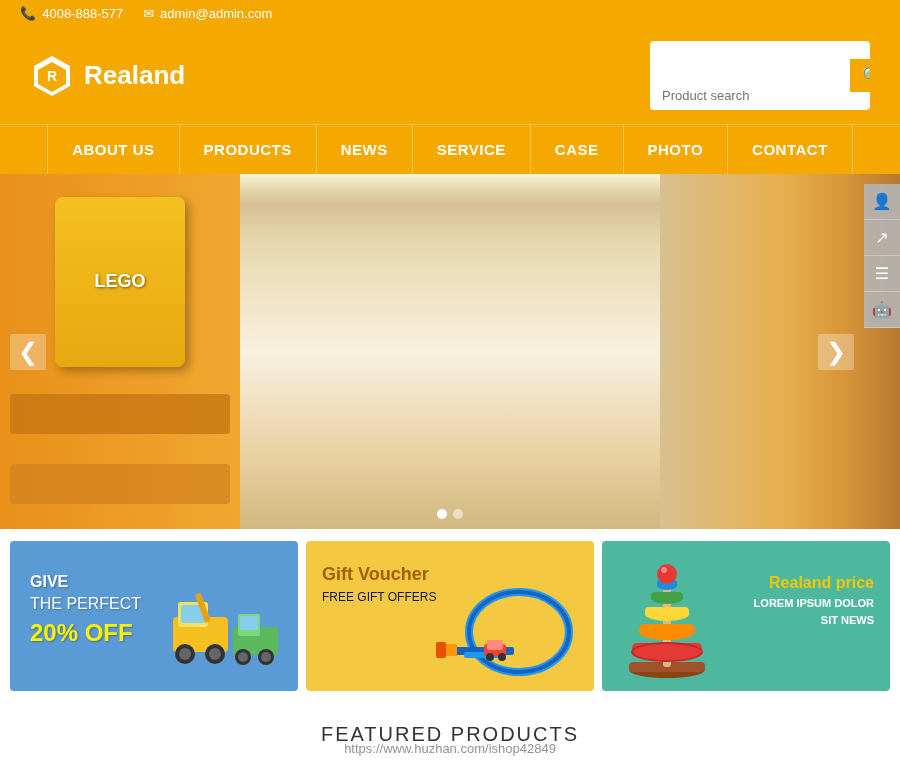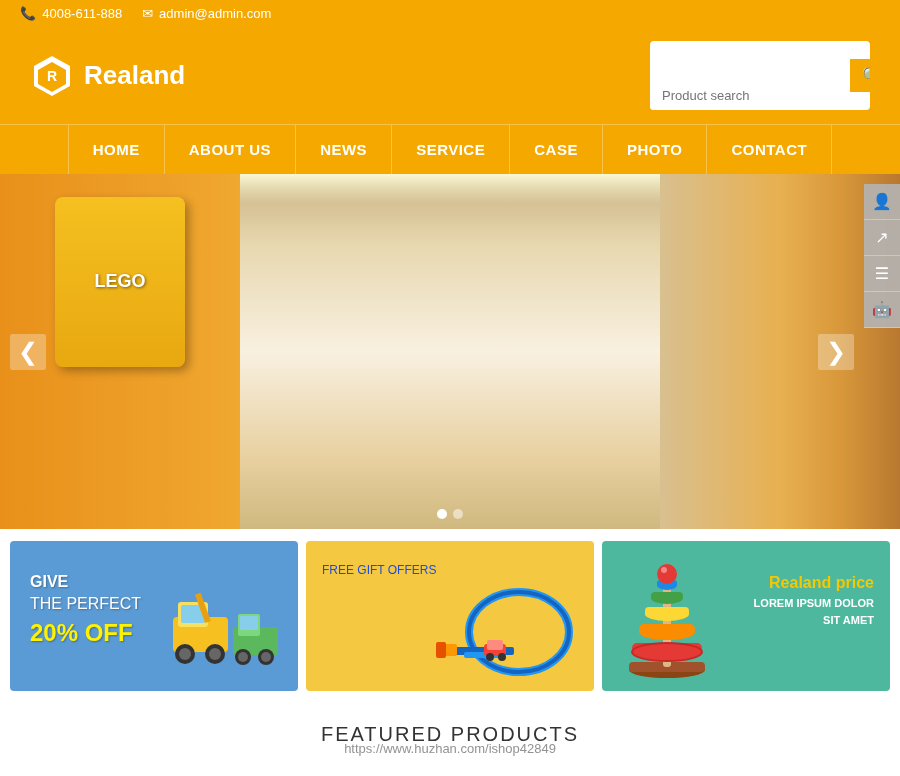--- a/index.html
+++ b/index.html
@@ -88,21 +88,20 @@
       display: flex; align-items: center; justify-content: center;
       position: relative;
       overflow: hidden;
     }
     
     .shelf-left {
       position: absolute; left: 0; top: 0; width: 240px; height: 100%;
       background: linear-gradient(to right, #e8901a, #f0a830);
       display: flex; flex-direction: column; justify-content: space-around;
       padding: 10px;
-      align-items: center;
     }
     .shelf-row {
       height: 55px;
       background: linear-gradient(to right, #c07010, #e08820);
       border-radius: 4px;
       margin: 2px 0;
       display: flex; align-items: center; justify-content: center;
       font-size: 8px; color: rgba(255,255,255,0.7);
     }
     .shelf-mid {
@@ -209,21 +208,21 @@
     }
 
     
   </style>
 </head>
 <body>
 
 <div class="top-bar">
   <div class="top-bar-item">
     <span>📞</span>
-    <span>4008-611-888</span>
+    <span>4008-888-577</span>
   </div>
   <div class="top-bar-item">
     <span>✉</span>
     <span>admin@admin.com</span>
   </div>
 </div>
 
 <div class="header">
   <div class="logo">
     <div class="logo-hex">
@@ -235,22 +234,22 @@
     </div>
     <span class="logo-text">Realand</span>
   </div>
   <div class="search-bar">
     <input type="text" placeholder="Product search" style="">
     <button>🔍</button>
   </div>
 </div>
 
 <nav class="nav">
-  <div class="nav-item">HOME</div>
   <div class="nav-item">ABOUT US</div>
+  <div class="nav-item">PRODUCTS</div>
   <div class="nav-item">NEWS</div>
   <div class="nav-item">SERVICE</div>
   <div class="nav-item">CASE</div>
   <div class="nav-item">PHOTO</div>
   <div class="nav-item">CONTACT</div>
 </nav>
 
 <div class="hero" style="position:relative;">
   <div class="hero-img-sim">
 
@@ -313,21 +312,22 @@
         <circle cx="80" cy="85" r="8" fill="#333"></circle>
         <circle cx="80" cy="85" r="5" fill="#666"></circle>
         <circle cx="103" cy="85" r="8" fill="#333"></circle>
         <circle cx="103" cy="85" r="5" fill="#666"></circle>
       </svg>
     </div>
   </div>
 
   <div class="promo-card promo-card-2">
     <div class="promo-text-2">
-      <div style="font-size:12px;color:#1d4ed8;">FREE GIFT OFFERS</div>
+      <div class="title">Gift Voucher</div>
+      <div style="font-size:12px;color:#0f172a;">FREE GIFT OFFERS</div>
     </div>
 
     <div style="position:absolute;right:5px;bottom:5px;">
       <svg width="155" height="120" viewBox="0 0 155 120">
 
         <ellipse cx="85" cy="70" rx="50" ry="40" fill="none" stroke="#2196F3" stroke-width="8"></ellipse>
         <ellipse cx="85" cy="70" rx="50" ry="40" fill="none" stroke="#1565C0" stroke-width="4"></ellipse>
 
         <rect x="20" y="85" width="60" height="8" rx="2" fill="#1565C0"></rect>
         <rect x="30" y="90" width="40" height="6" rx="2" fill="#2196F3"></rect>
@@ -341,21 +341,21 @@
 
         <rect x="2" y="80" width="10" height="16" rx="2" fill="#e65100"></rect>
       </svg>
     </div>
   </div>
 
   <div class="promo-card promo-card-3">
     <div class="promo-text-3">
       <div class="brand">Realand price</div>
       <div style="font-size:11px;color:#fff;font-weight:bold;">LOREM IPSUM DOLOR</div>
-      <div style="font-size:11px;color:#fff;font-weight:bold;">SIT AMET</div>
+      <div style="font-size:11px;color:#fff;font-weight:bold;">SIT NEWS</div>
     </div>
 
     <div style="position:absolute;left:10px;bottom:5px;">
       <svg width="120" height="130" viewBox="0 0 120 130">
 
         <ellipse cx="55" cy="118" rx="38" ry="8" fill="#8B4513"></ellipse>
         <rect x="17" y="110" width="76" height="10" rx="4" fill="#A0522D"></rect>
 
         <rect x="51" y="30" width="8" height="85" rx="3" fill="#DEB887"></rect>
 

